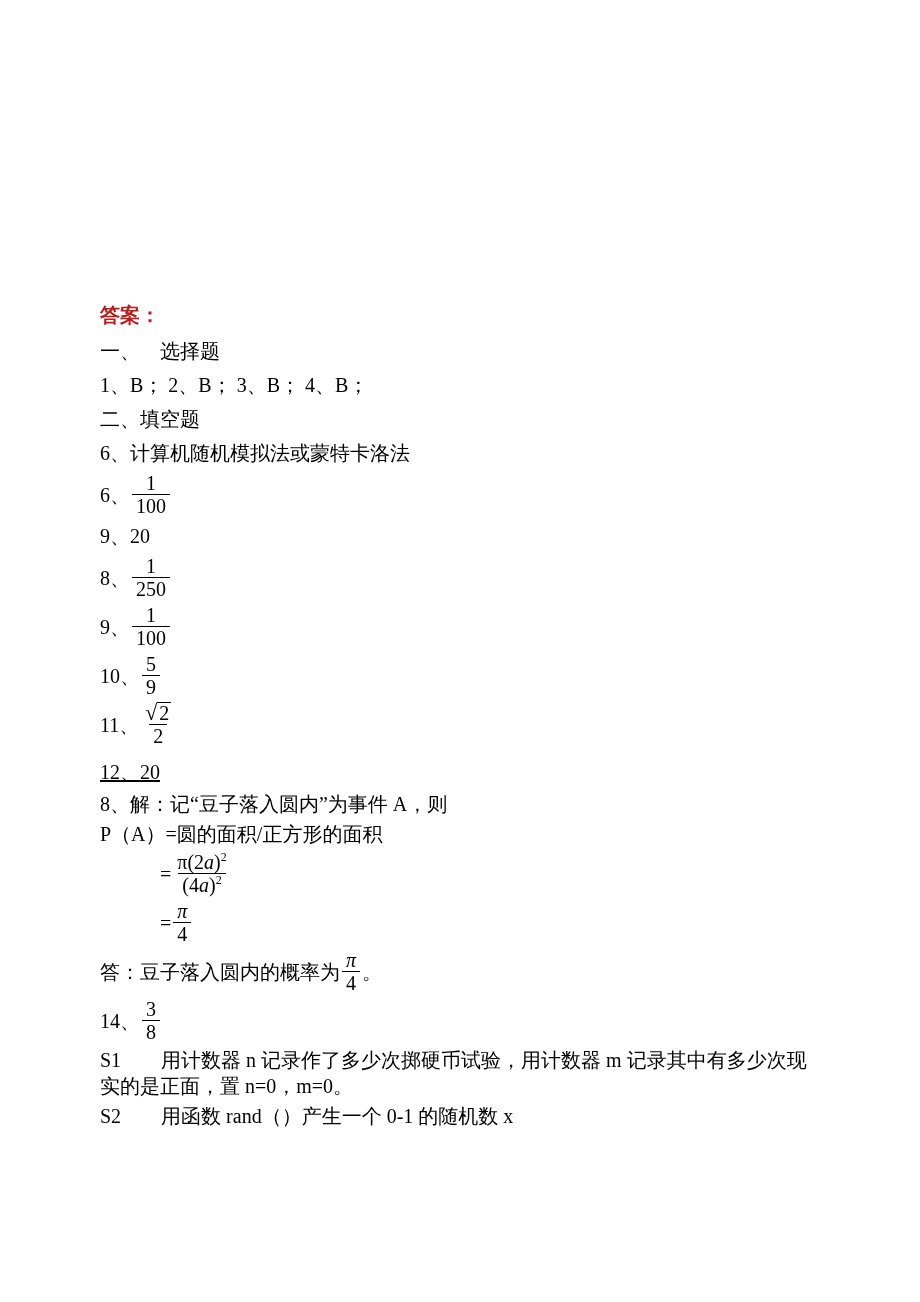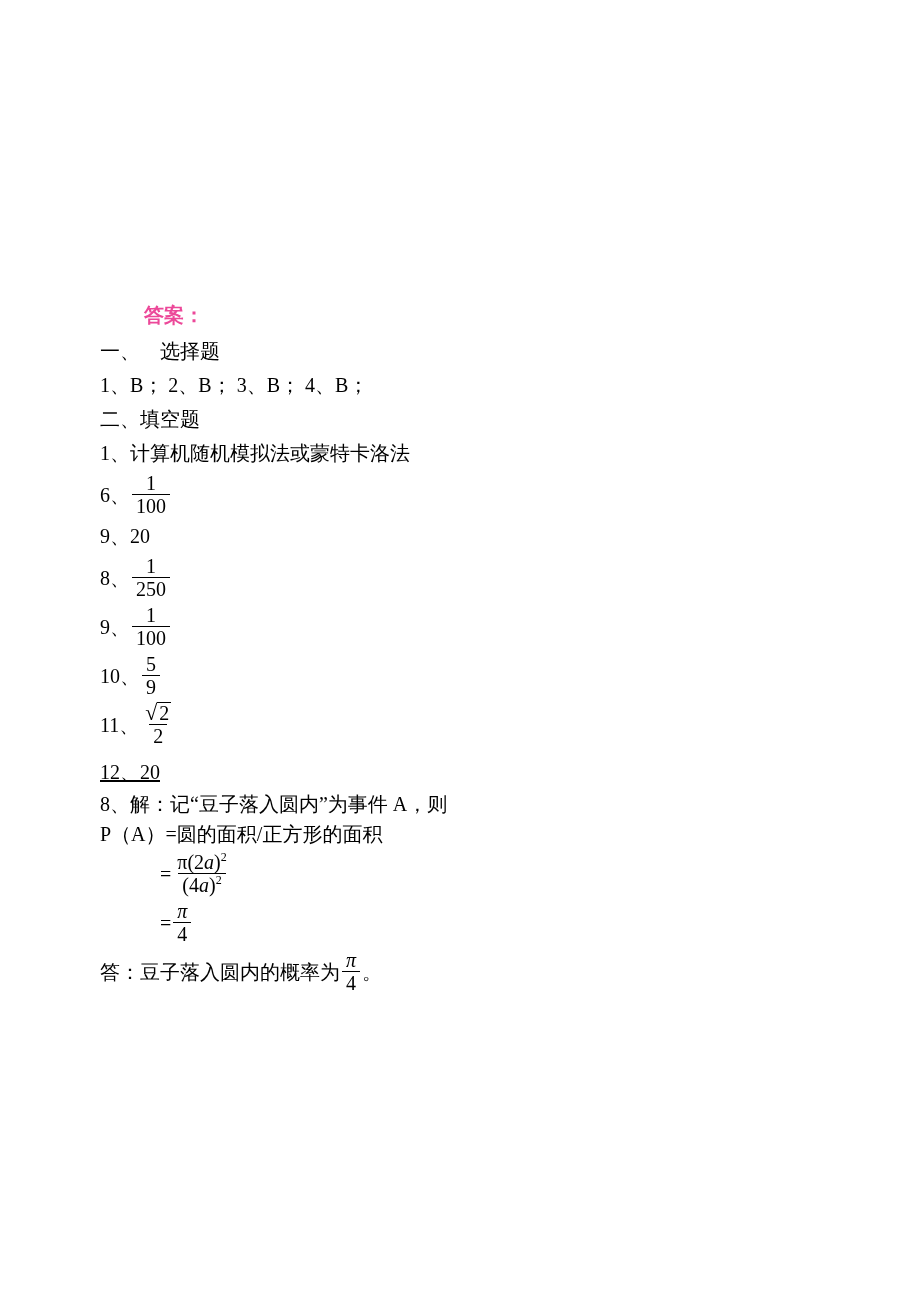--- a/index.html
+++ b/index.html
@@ -11,24 +11,23 @@
     font-size: 20px;
     color: #000000;
     line-height: 1.5;
   }
   .page {
     padding: 300px 100px 60px 100px;
     width: 720px;
     box-sizing: content-box;
   }
   .answer-label {
-    color: #ec4899;
+    color: #b91c1c;
     font-weight: bold;
     margin-bottom: 6px;
-    margin-left: 44px;
   }
   .line {
     margin: 4px 0;
     display: flex;
     align-items: center;
     flex-wrap: wrap;
     text-align: center;
   }
   .frac {
     display: inline-flex;
@@ -83,21 +82,21 @@
 </head>
 <body>
 
 <div class="page">
   <div class="answer-label">答案：</div>
 
   <div class="line">一、　选择题</div>
   <div class="line">1、B；   2、B；   3、B；   4、B；</div>
 
   <div class="line">二、填空题</div>
-  <div class="line">1、计算机随机模拟法或蒙特卡洛法</div>
+  <div class="line">6、计算机随机模拟法或蒙特卡洛法</div>
 
   <div class="line">
     <span>6、</span>
     <span class="frac">
       <span class="num">1</span>
       <span class="den">100</span>
     </span>
   </div>
 
   <div class="line">9、20</div>
@@ -167,14 +166,23 @@
 
   <div class="line">
     <span>答：豆子落入圆内的概率为</span>
     <span class="frac">
       <span class="num roman">π</span>
       <span class="den romanup">4</span>
     </span>
     <span>。</span>
   </div>
 
+  <div class="line">
+    <span>14、</span>
+    <span class="frac">
+      <span class="num romanup">3</span>
+      <span class="den romanup">8</span>
+    </span>
+  </div>
 
+  <div class="tight" style="margin:2px 0;">S1　　用计数器 n 记录作了多少次掷硬币试验，用计数器 m 记录其中有多少次现实的是正面，置 n=0，m=0。</div>
+  <div class="line tight">S2　　用函数 rand（）产生一个 0-1 的随机数 x</div>
 </div>
 
 </body></html>

